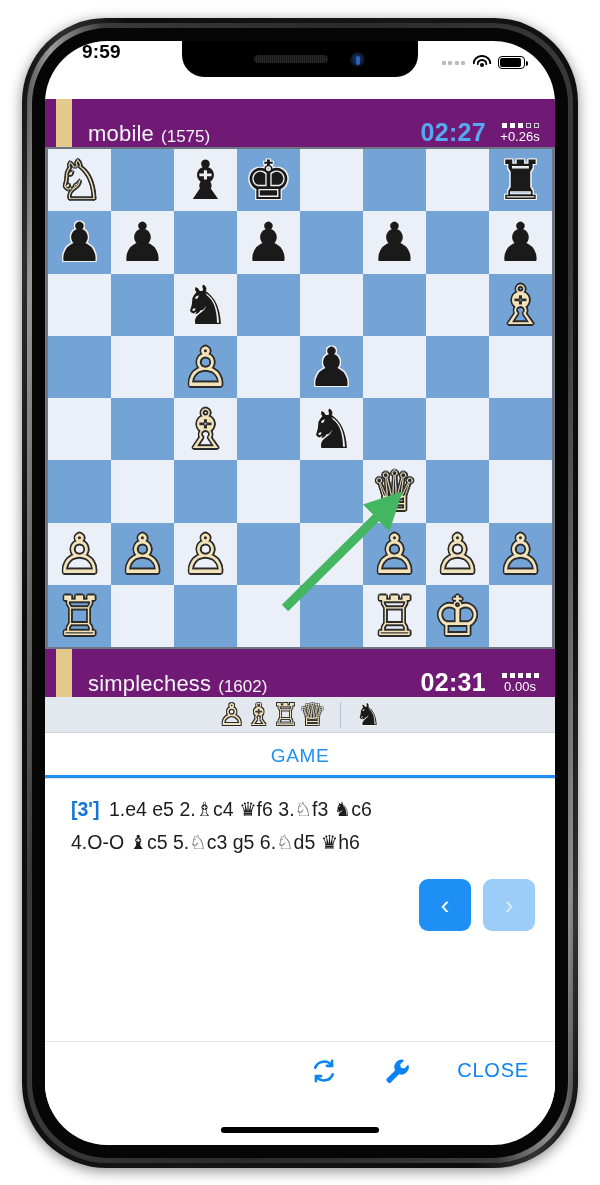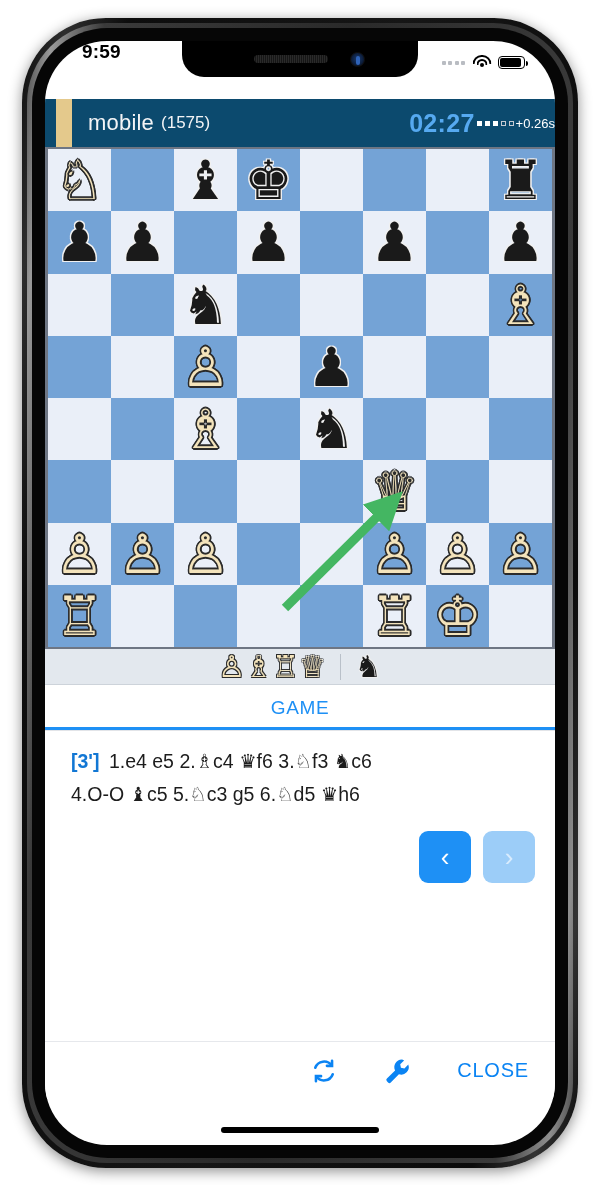--- a/index.html
+++ b/index.html
@@ -76,31 +76,31 @@
   .sb-wifi span { position:absolute; left:50%; transform:translateX(-50%); border:2px solid #000; border-bottom:none; border-radius:12px 12px 0 0; }
   .sb-wifi .w1 { width:19px;height:9px; top:0; }
   .sb-wifi .w2 { width:11px;height:6px; top:4px; }
   .sb-wifi .w3 { width:4px;height:4px; top:8px; border-radius:50%; background:#000; border:none; }
   .sb-batt { width: 27px; height: 13px; border: 1.6px solid #000; border-radius: 4px; position: relative; }
   .sb-batt::after { content:""; position:absolute; right:-4px; top:3.5px; width:2px;height:5px;background:#000;border-radius:0 2px 2px 0; }
   .sb-batt i { position:absolute; left:1.4px; top:1.4px; bottom:1.4px; width:21px; background:#000; border-radius:2px; }
 
   
   .player-bar {
-    height: 48px; background: #0c4a6e;
-    display: flex; align-items: center; position: relative;
+    height: 48px; background: #701a75;
+    display: flex; align-items: flex-end; position: relative;
   }
   .player-accent { width: 16px; height: 100%; background: #e4c98c; margin-left: 11px; }
   .player-name { color:#f3f4f6; font-size: 22px; margin-left: 16px; letter-spacing:.2px; }
   .player-rating { color:#f3f4f6; font-size: 17px; margin-left: 7px; }
-  .player-right { margin-left: auto; display:flex; align-items:center; gap:2px; padding-right: 0; }
+  .player-right { margin-left: auto; display:flex; align-items:center; gap:11px; padding-right: 12px; }
   .clock { font-size: 25px; font-weight: 700; letter-spacing: .3px; }
   .clock.active { color:#56a9f0; }
   .clock.idle { color:#ffffff; }
-  .tickbox { display:flex; align-items:center; gap:2px; min-width:46px; }
+  .tickbox { display:flex; flex-direction:column; align-items:center; gap:2px; min-width:46px; }
   .ticks { display:flex; gap:3px; }
   .ticks i { width:5px; height:5px; display:block; }
   .ticks i.on { background:#ffffff; }
   .ticks i.off { background:transparent; border:1px solid #c6cad2; }
   .inc { color:#ffffff; font-size:13px; line-height:1; }
 
   
   .board-wrap { position: relative; width: 510px; height: 502px; background:#6e7684; }
   .board { position:absolute; left:3px; top:2px; width: 504px; height: 498px;
            display:grid; grid-template-columns: repeat(8, 1fr); grid-template-rows: repeat(8, 1fr); }
@@ -329,20 +329,38 @@
       <svg class="arrow-layer" viewBox="0 0 504 498">
         <defs>
           <marker id="ah" markerWidth="4.2" markerHeight="4.2" refX="2.2" refY="2.1" orient="auto">
             <path d="M0,0 L4.2,2.1 L0,4.2 z" fill="#44b662"></path>
           </marker>
         </defs>
         <line x1="237" y1="459" x2="342" y2="355" stroke="#44b662" stroke-width="9" marker-end="url(#ah)"></line>
       </svg>
     </div>
 
+    <div class="player-bar">
+      <div class="player-accent"></div>
+      <div class="player-name">simplechess</div>
+      <div class="player-rating">(1602)</div>
+      <div class="player-right">
+        <div class="clock idle">02:31</div>
+        <div class="tickbox">
+          <div class="ticks">
+            <i class="on"></i>
+              <i class="on"></i>
+              <i class="on"></i>
+              <i class="on"></i>
+              <i class="on"></i>
+          </div>
+          <div class="inc">0.00s</div>
+        </div>
+      </div>
+    </div>
 
     <div class="captured">
       <div class="cap-group" id="cap-left">
           <span class="cap-pc white">♙</span>
           <span class="cap-pc white">♗</span>
           <span class="cap-pc white">♖</span>
           <span class="cap-pc white">♕</span>
         </div>
       <div class="cap-div"></div>
       <div class="cap-group" id="cap-right">

